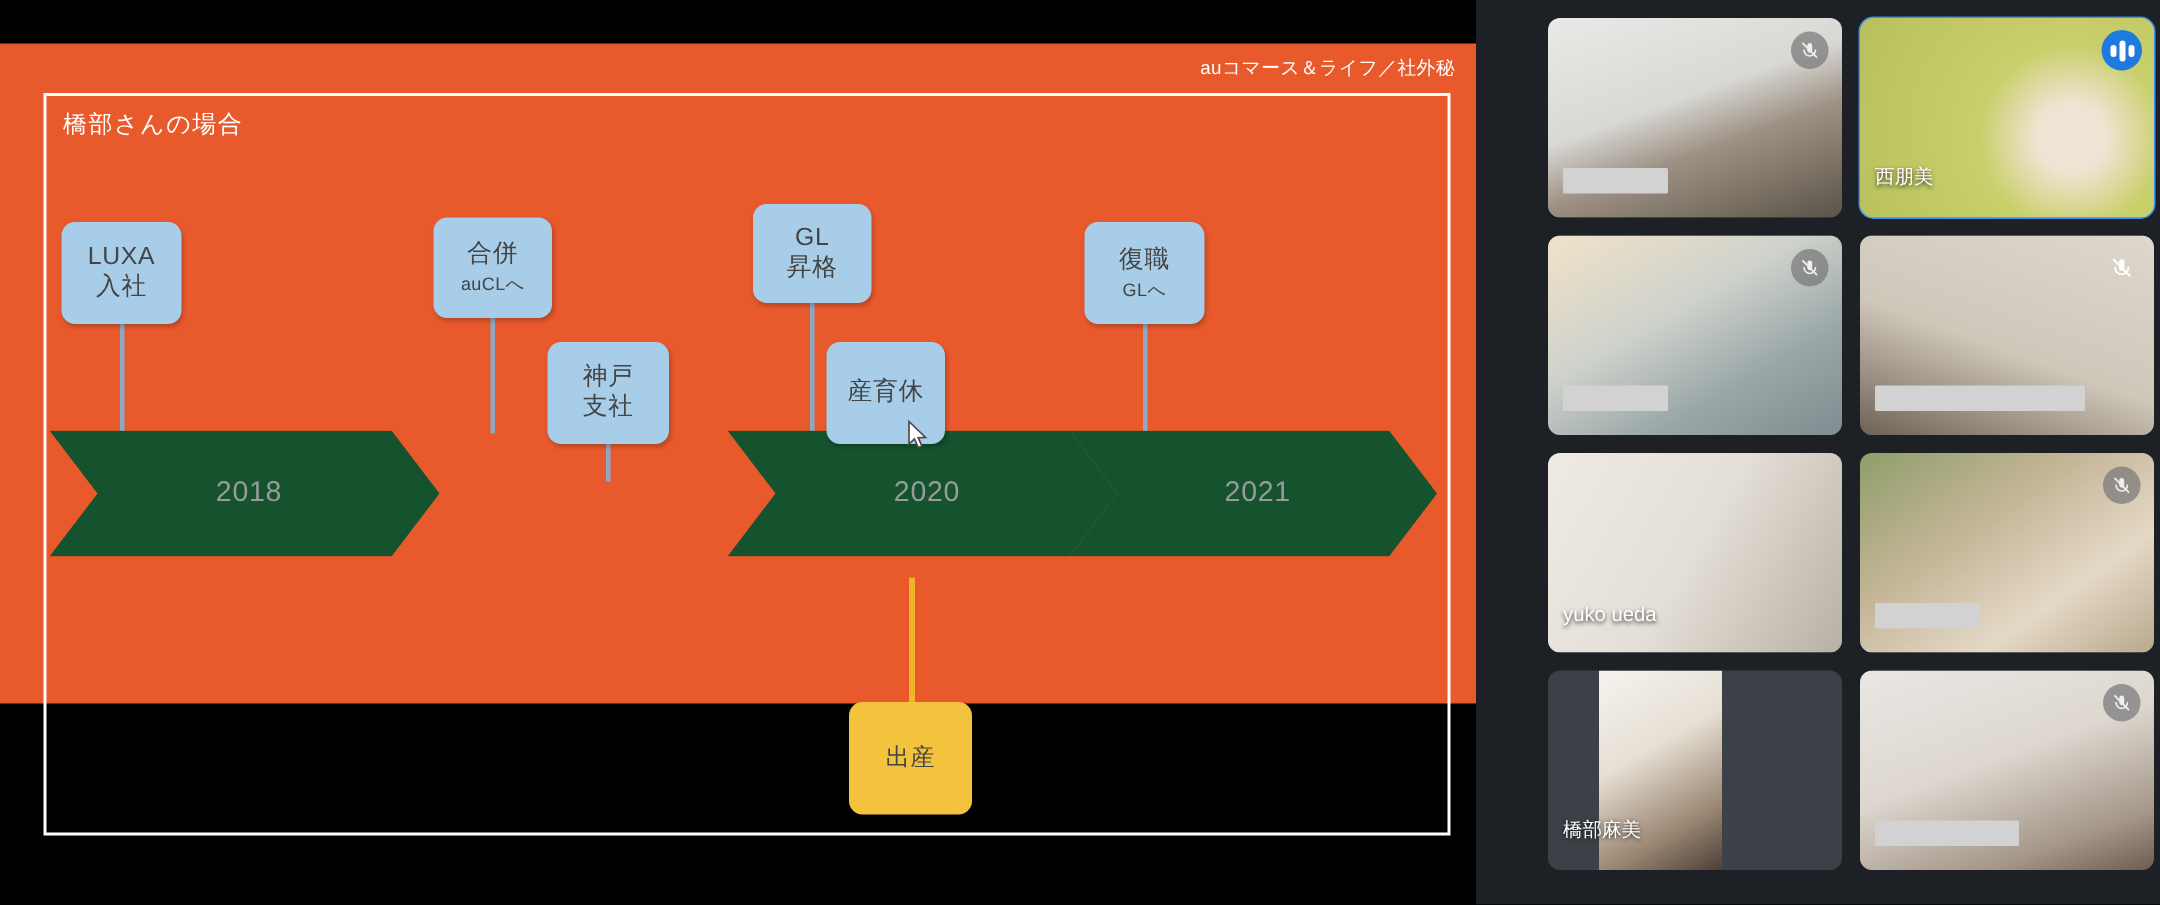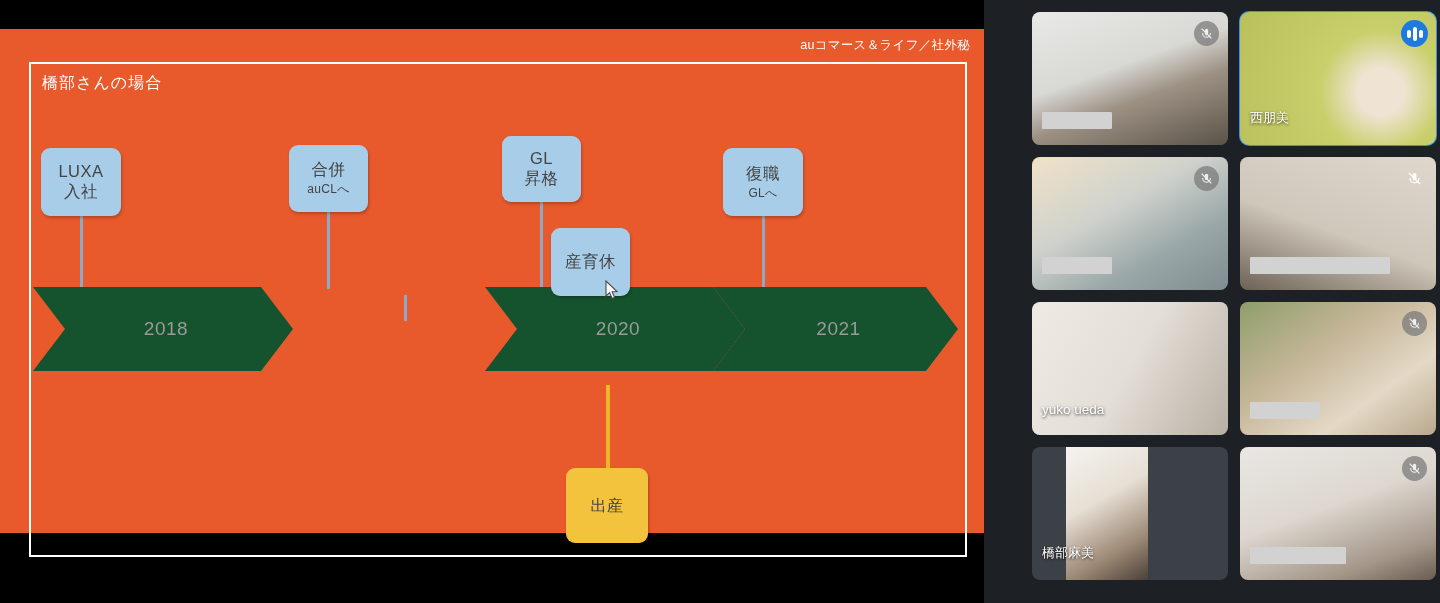--- a/index.html
+++ b/index.html
@@ -9,21 +9,21 @@
     font-family: "Liberation Sans", sans-serif;
   }
   .app { position: relative; width: 1440px; height: 603px; background: #000; }
 
   
   .share-area {
     position: absolute; left: 0; top: 0; width: 984px; height: 603px;
     background: #000; overflow: hidden;
   }
   .slide {
-    position: absolute; left: 0; top: 29px; width: 984px; height: 504px;
+    position: absolute; left: 0; top: 29px; width: 984px; height: 440px;
     background: #e8592c;
   }
   .slide-header {
     position: absolute; right: 14px; top: 8px;
     color: #ffffff; font-size: 12.5px; letter-spacing: .3px;
     white-space: nowrap;
   }
   .slide-frame {
     position: absolute; left: 29px; top: 33px; width: 938px; height: 495px;
     border: 2px solid #ffffff;
@@ -142,20 +142,24 @@
       <div class="card" style="left:41px; top:119px; width:80px; height:68px;">
         <div class="l1">LUXA</div>
         <div class="l1">入社</div>
       </div>
 
       <div class="card" style="left:289px; top:116px; width:79px; height:67px;">
         <div class="l1">合併</div>
         <div class="l2">auCLへ</div>
       </div>
 
+      <div class="card" style="left:365px; top:199px; width:81px; height:68px;">
+        <div class="l1">神戸</div>
+        <div class="l1">支社</div>
+      </div>
 
       <div class="card" style="left:502px; top:107px; width:79px; height:66px;">
         <div class="l1">GL</div>
         <div class="l1">昇格</div>
       </div>
 
       <div class="card" style="left:551px; top:199px; width:79px; height:68px;">
         <div class="l1">産育休</div>
       </div>
 

